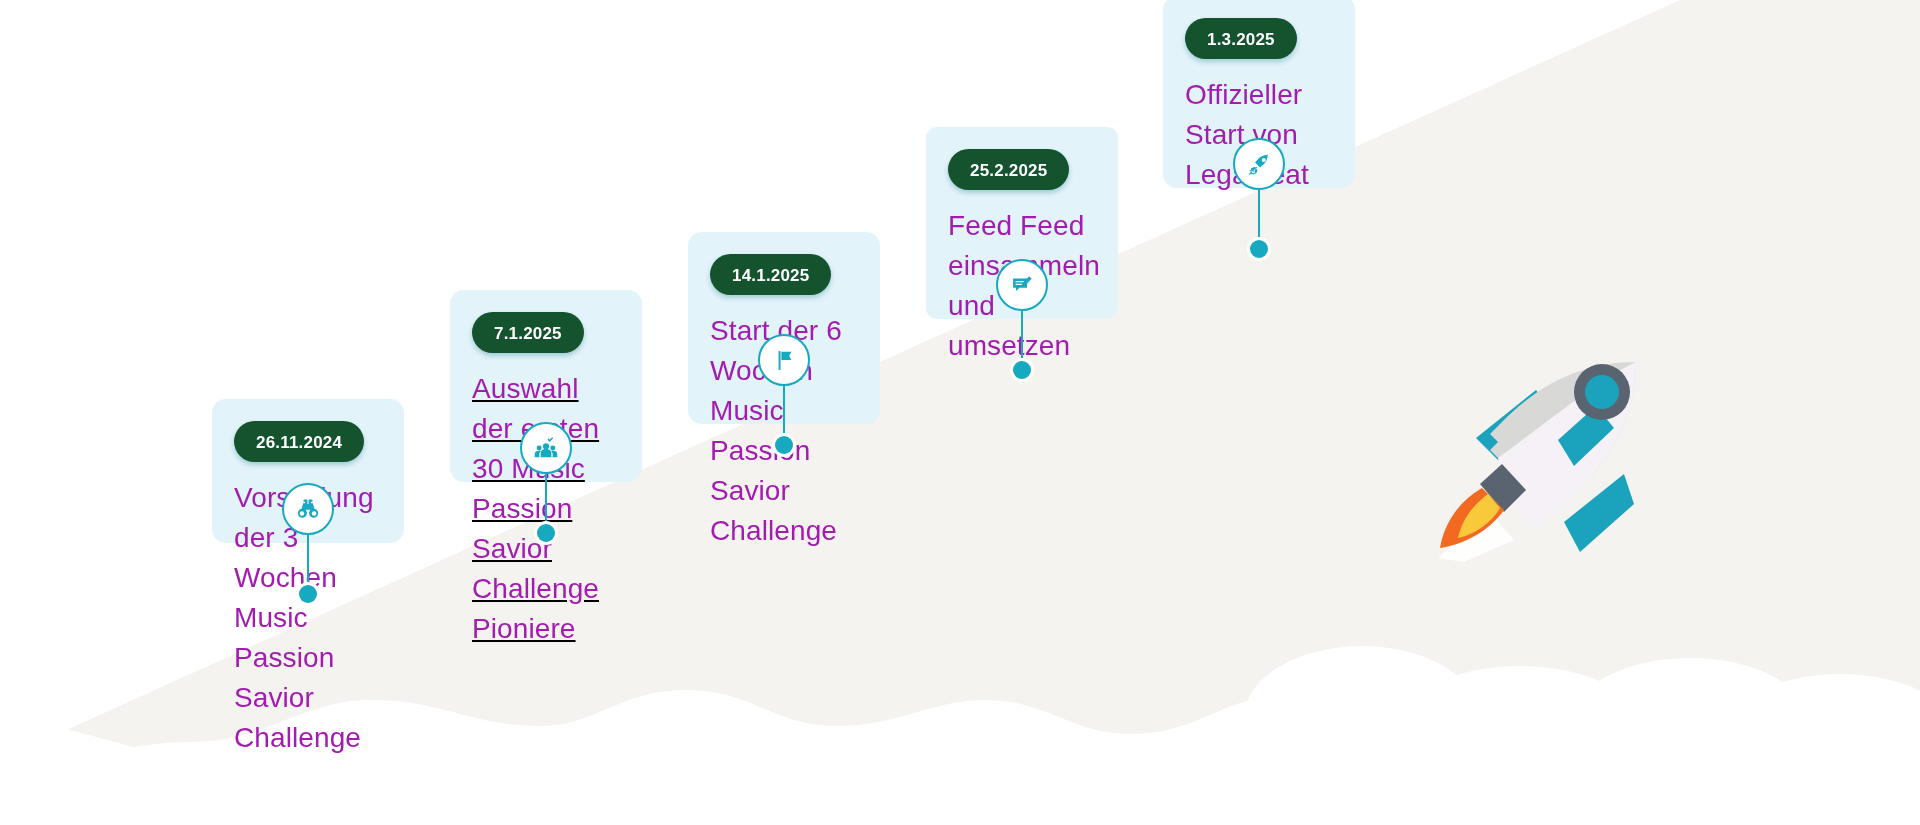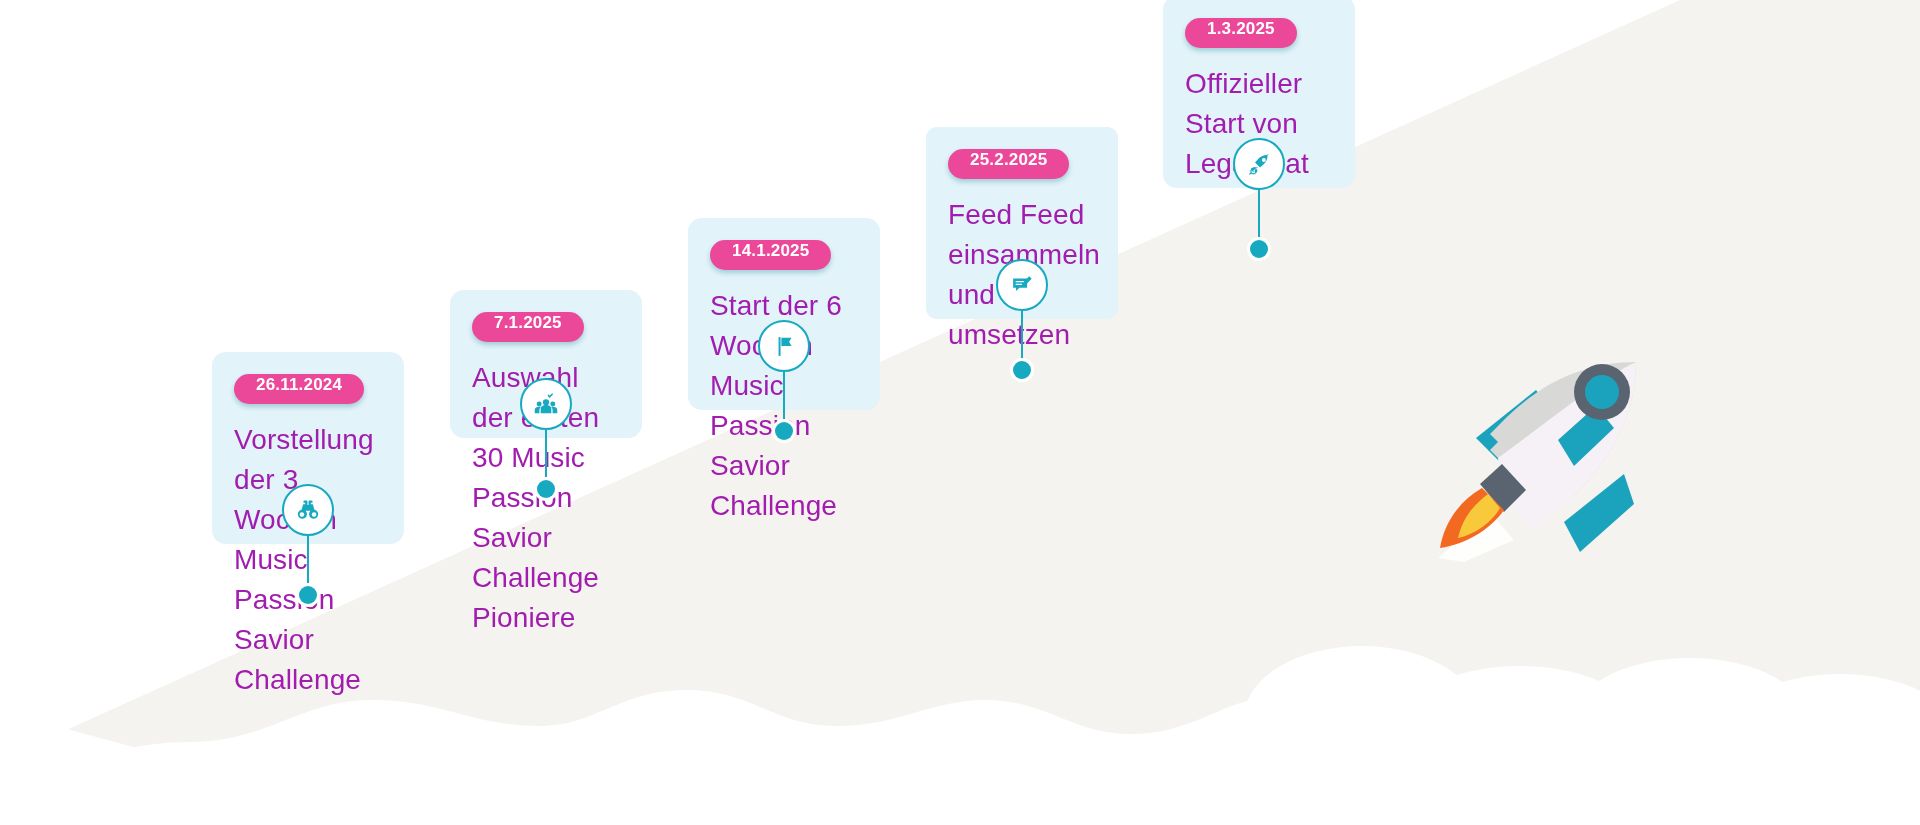--- a/index.html
+++ b/index.html
@@ -42,27 +42,27 @@
   }
   .card {
     position: relative;
     background: #e2f3f9;
     border-radius: 14px;
     box-sizing: border-box;
     padding: 22px 22px 0 22px;
   }
   .date-pill {
     display: inline-block;
-    background: #ec4899;
+    background: #14532d;
     color: #ffffff;
     font-size: 17px;
     font-weight: bold;
     letter-spacing: 0.2px;
     line-height: 1;
-    padding: 2px 22px 11px 22px;
+    padding: 13px 22px 11px 22px;
     border-radius: 999px;
     box-shadow: 0 3px 5px rgba(12,120,140,0.30);
     white-space: nowrap;
   }
   .card-text {
     margin-top: 16px;
     color: #a21caf;
     font-size: 28px;
     line-height: 1.43;
     letter-spacing: 0.1px;
@@ -162,42 +162,42 @@
     <path d="M42,122 L64,102 L88,128 L66,150 Z" fill="#5A6470"></path>
 
     <path d="M44,126 C 20,140 6,162 2,186 C 28,182 52,168 66,148 Z" fill="#F26A21"></path>
     <path d="M50,132 C 34,144 24,158 20,176 C 38,172 54,160 62,146 Z" fill="#F9C93C"></path>
 
     <circle cx="164" cy="30" r="28" fill="#5A6470"></circle>
     <circle cx="164" cy="30" r="17" fill="#1BA3BE"></circle>
   </svg>
 
   <div class="milestone" style="left:212px; top:352px; width:192px;">
-    <div class="card" style="height:192px;">
+    <div class="card" style="height:144px;margin-top:47px;">
       <span class="date-pill">26.11.2024</span>
       <div class="card-text">Vorstellung der 3
 Wochen Music
 Passion Savior
 Challenge</div>
     </div>
     <div class="connector" style="top:-60px; position:relative;">
       <div class="icon-bubble">
         <svg viewBox="0 0 24 24" width="26" height="26" fill="#16a9c0" xmlns="http://www.w3.org/2000/svg">
           <path d="M8.6 3.2h2.1c.45 0 .8.36.8.8v3.4h1v-3.4c0-.44.35-.8.8-.8h2.1c.45 0 .8.36.8.8v1.2h-1.6v1.6h1.85l1.5 4.9a4.2 4.2 0 1 1-3.7 1.1H9.75a4.2 4.2 0 1 1-3.7-1.1l1.5-4.9H9.4V5.2H7.8V4c0-.44.36-.8.8-.8Z"></path>
           <circle cx="6.4" cy="16.1" r="2.1" fill="#ffffff"></circle>
           <circle cx="17.6" cy="16.1" r="2.1" fill="#ffffff"></circle>
         </svg>
       </div>
       <div class="stem" style="height:50px;"></div>
       <div class="end-dot"></div>
     </div>
   </div>
 
   <div class="milestone" style="left:450px; top:290px; width:192px;">
-    <div class="card" style="height:148px;">
+    <div class="card" style="height:192px;text-decoration:underline;">
       <span class="date-pill">7.1.2025</span>
       <div class="card-text">Auswahl der ersten
 30 Music Passion
 Savior Challenge
 Pioniere</div>
     </div>
     <div class="connector" style="top:-60px; position:relative;">
       <div class="icon-bubble">
         <svg viewBox="0 0 24 24" width="26" height="26" fill="#16a9c0" xmlns="http://www.w3.org/2000/svg">
           <path d="m14.2 3.1 1.1 1.2 2.4-2.2.9 1-3.2 3.3-2-2.1z"></path>
@@ -207,21 +207,21 @@
           <path d="M1.6 20.5v-3.3c0-1.7 1.8-2.7 4.1-2.7.6 0 1.1.07 1.6.2-.9.8-1.4 1.8-1.4 3v2.8z"></path>
           <circle cx="18.3" cy="12" r="2.3"></circle>
           <path d="M22.4 20.5v-3.3c0-1.7-1.8-2.7-4.1-2.7-.6 0-1.1.07-1.6.2.9.8 1.4 1.8 1.4 3v2.8z"></path>
         </svg>
       </div>
       <div class="stem" style="height:50px;"></div>
       <div class="end-dot"></div>
     </div>
   </div>
 
-  <div class="milestone" style="left:688px; top:218px; width:192px;">
+  <div class="milestone" style="left:688px; top:232px; width:192px;">
     <div class="card" style="height:192px;">
       <span class="date-pill">14.1.2025</span>
       <div class="card-text">Start der 6 Wochen
 Music Passion
 Savior Challenge</div>
     </div>
     <div class="connector" style="top:-90px; position:relative;">
       <div class="icon-bubble">
         <svg viewBox="0 0 24 24" width="25" height="25" fill="#16a9c0" xmlns="http://www.w3.org/2000/svg">
           <path d="M6.3 3h1.9v18H6.3z"></path>

